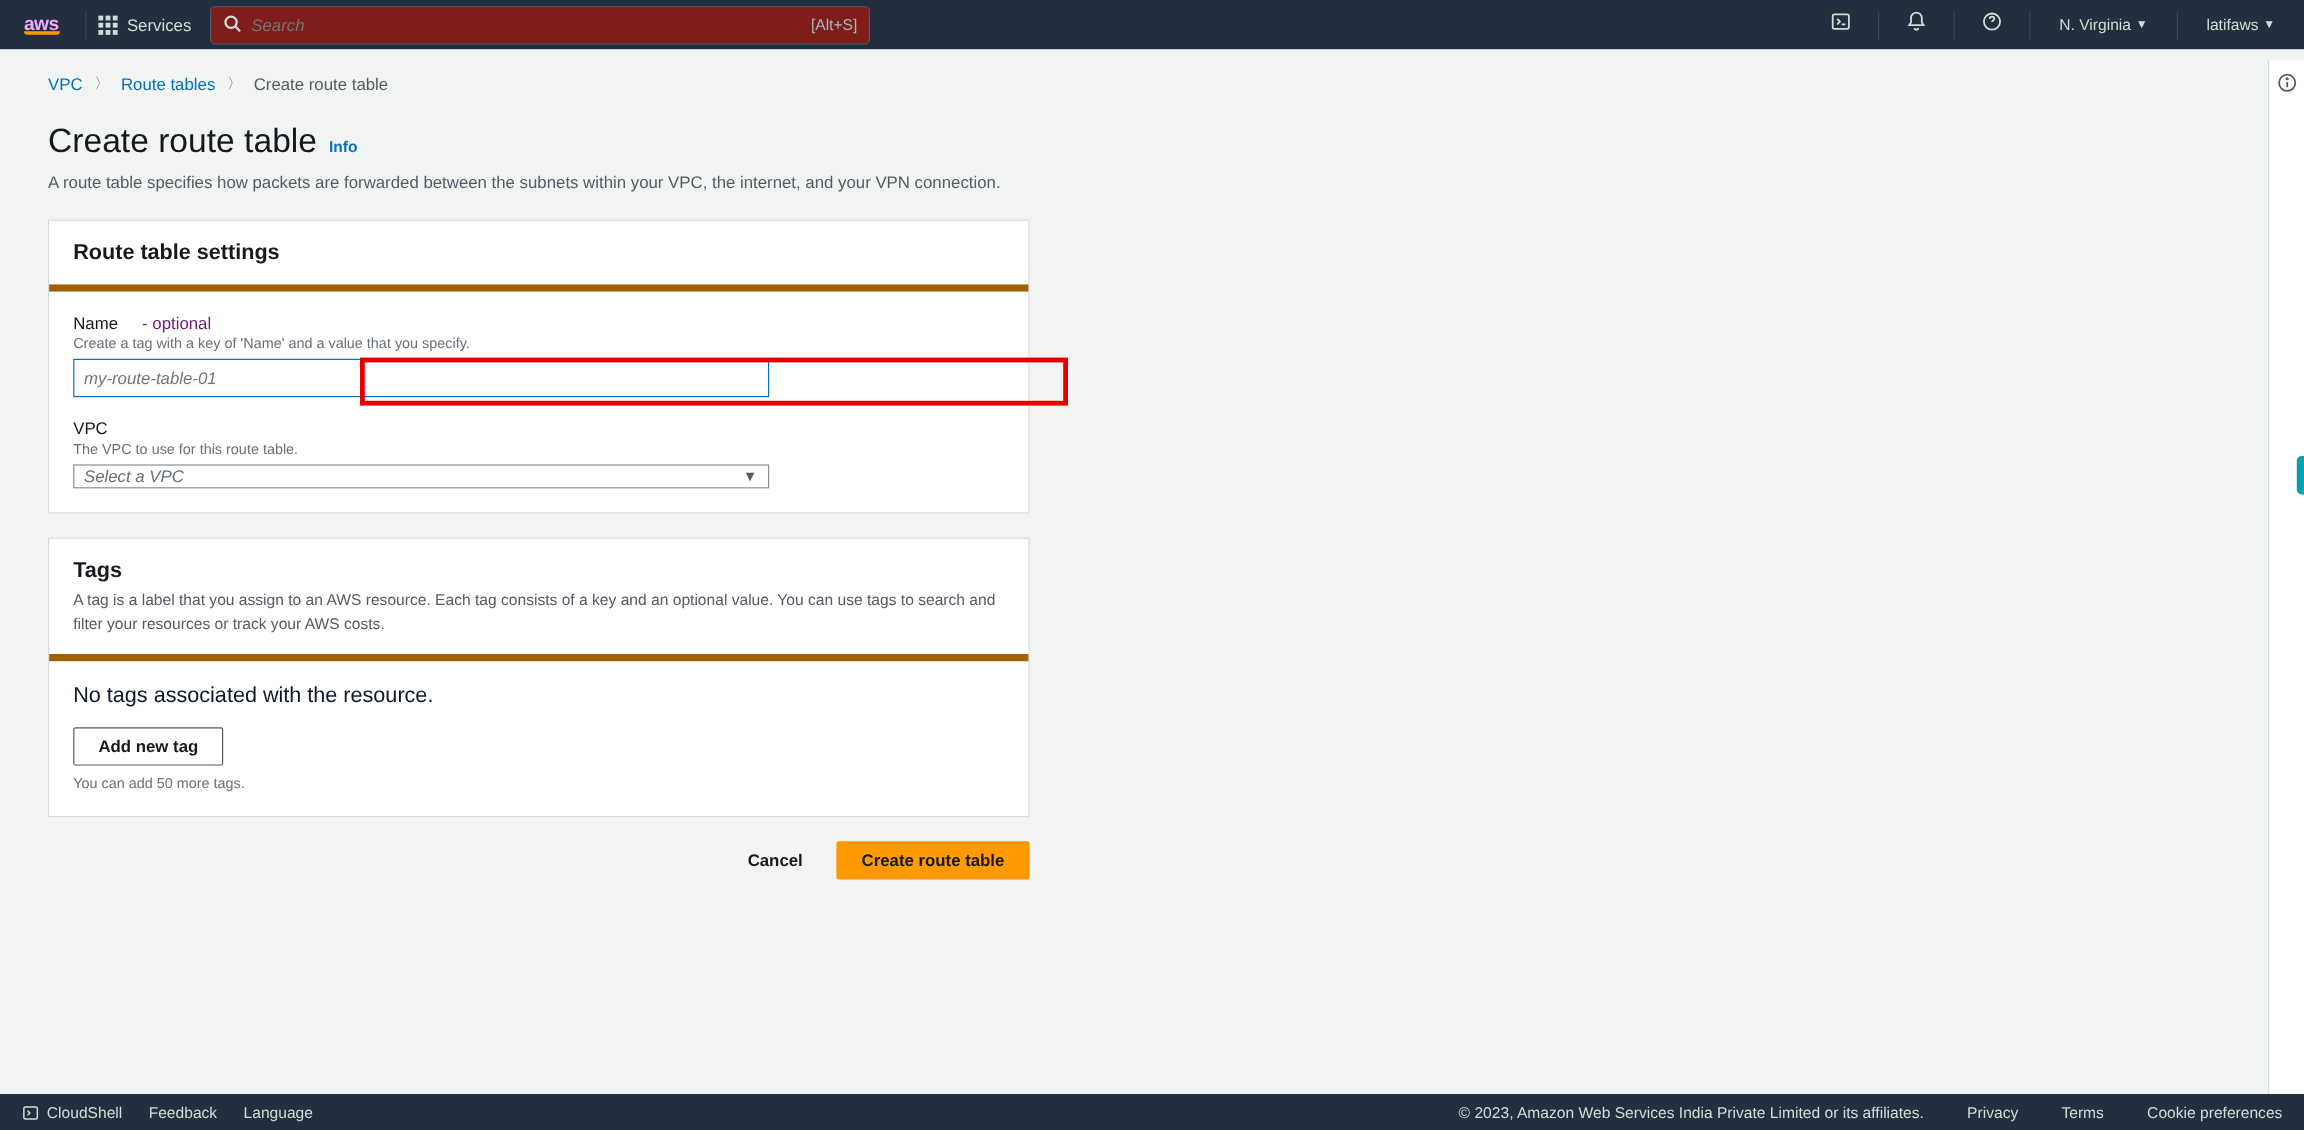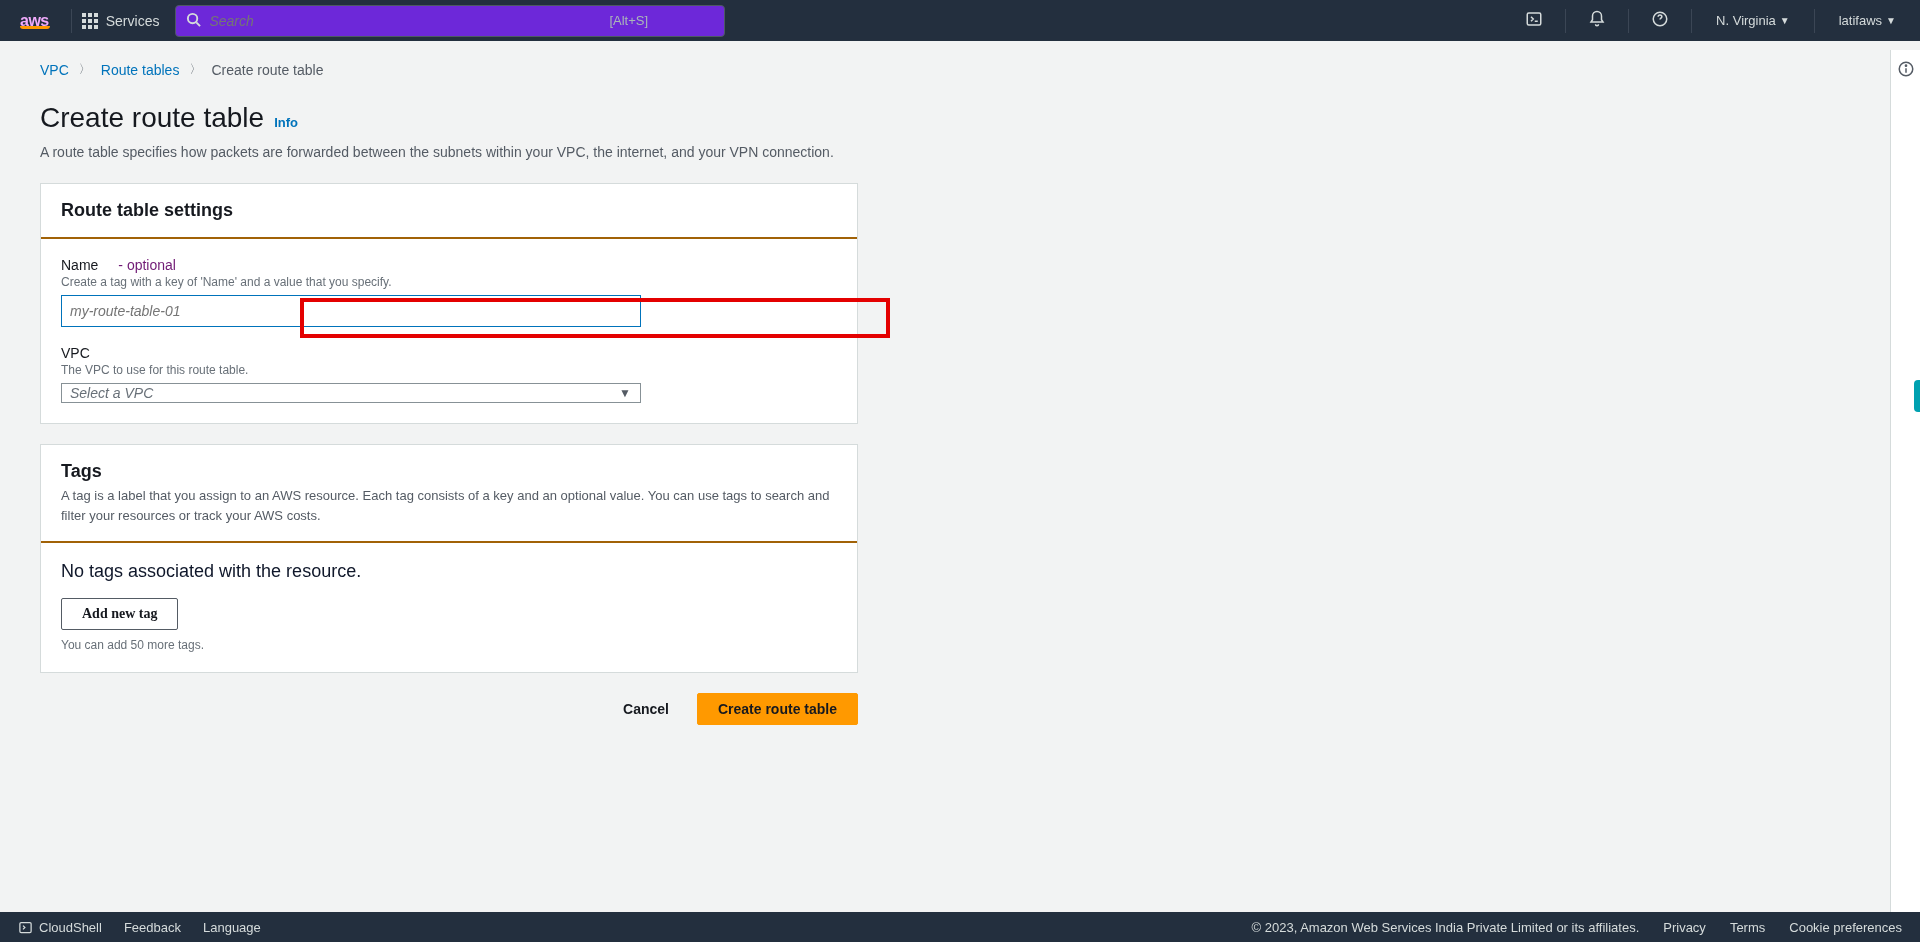--- a/index.html
+++ b/index.html
@@ -3,63 +3,63 @@
 <meta charset="utf-8">
 <style>
 * { margin: 0; padding: 0; box-sizing: border-box; }
 body { font-family: "Amazon Ember", "Helvetica Neue", Arial, sans-serif; font-size: 14px; color: #16191f; background: #f2f3f3; }
 .topbar { background: #232f3e; height: 41px; display: flex; align-items: center; padding: 0 10px; color: #d5dbdb; }
 .aws-logo { color: #f0abfc; font-size: 16px; font-weight: 700; margin: 0 12px 0 10px; letter-spacing: -0.5px; }
 .divider { width: 1px; height: 24px; background: #3b4655; margin: 0 10px; }
 .services-btn { display: flex; align-items: center; gap: 8px; cursor: pointer; font-size: 14px; }
 .grid-icon { display: inline-flex; flex-wrap: wrap; width: 16px; height: 16px; gap: 2px; }
 .grid-icon span { width: 4px; height: 4px; background: #d5dbdb; }
-.searchbox { display: flex; align-items: center; background: #6d28d9; border: 1px solid #4d5964; border-radius: 4px; height: 32px; margin-left: 16px; flex: 0 0 550px; padding: 0 10px; }
+.searchbox { display: flex; align-items: center; background: #7f1d1d; border: 1px solid #4d5964; border-radius: 4px; height: 32px; margin-left: 16px; flex: 0 0 550px; padding: 0 10px; justify-content: space-between; }
 .searchbox .left { display: flex; align-items: center; gap: 8px; }
 .searchbox input { background: transparent; border: none; color: #d5dbdb; font-style: italic; font-size: 14px; outline: none; width: 400px; }
 .searchbox .shortcut { color: #aab7b8; font-size: 13px; }
 .top-right { margin-left: auto; display: flex; align-items: center; }
 .top-icon { padding: 0 12px; cursor: pointer; color: #d5dbdb; font-size: 16px; }
 .top-text-btn { padding: 0 14px; cursor: pointer; font-size: 13px; display: flex; align-items: center; gap: 4px; }
 .caret-down { font-size: 10px; }
 .main { padding: 20px 40px; max-width: 1560px; }
 .breadcrumb { display: flex; align-items: center; gap: 10px; font-size: 14px; margin-bottom: 24px; }
 .breadcrumb a { color: #0073bb; text-decoration: none; }
 .breadcrumb .sep { color: #687078; font-size: 12px; }
 .breadcrumb .current { color: #545b64; }
 .page-title-row { display: flex; align-items: baseline; gap: 10px; margin-bottom: 8px; }
 .page-title { font-size: 28px; font-weight: 400; color: #16191f; }
 .info-link { color: #0073bb; font-size: 13px; font-weight: 700; cursor: pointer; }
 .page-desc { color: #545b64; font-size: 14px; line-height: 1.5; max-width: 820px; margin-bottom: 20px; }
 .panel { background: #fff; border: 1px solid #d5dbdb; border-radius: 0; width: 818px; margin-bottom: 20px; }
-.panel-header { padding: 16px 20px; border-bottom: 2px solid #a16207; }
+.panel-header { padding: 16px 20px; border-bottom: 6px solid #a16207; }
 .panel-header h2 { font-size: 18px; font-weight: 700; color: #16191f; }
 .panel-subdesc { color: #545b64; font-size: 13px; margin-top: 4px; line-height: 1.5; }
 .panel-body { padding: 18px 20px 20px; }
 .field { margin-bottom: 18px; }
 .field:last-child { margin-bottom: 0; }
 .field-label { font-size: 14px; color: #16191f; display: flex; gap: 20px; }
 .field-optional { color: #701a75; }
 .field-hint { font-size: 12px; color: #687078; margin-top: 2px; margin-bottom: 6px; }
 .text-input { width: 580px; height: 32px; border: 1px solid #0073bb; padding: 4px 8px; font-size: 14px; font-style: italic; color: #687078; outline: none; }
 .select-wrap { position: relative; width: 580px; }
 .select-input { width: 100%; height: 20px; border: 1px solid #879196; padding: 4px 28px 4px 8px; font-size: 14px; font-style: italic; color: #687078; background: #fff; cursor: pointer; display: flex; align-items: center; }
 .select-caret { position: absolute; right: 10px; top: 50%; transform: translateY(-50%); color: #545b64; pointer-events: none; font-size: 12px; }
 .no-tags { color: #0f172a; font-size: 18px; margin-bottom: 16px; }
 .btn { display: inline-flex; align-items: center; justify-content: center; height: 32px; padding: 0 20px; font-size: 14px; font-weight: 700; border-radius: 2px; cursor: pointer; border: 1px solid transparent; }
-.btn-normal { background: #fff; border-color: #545b64; color: #16191f; font-family: Liberation Serif, serif; }
+.btn-normal { background: #fff; border-color: #545b64; color: #16191f; }
 .btn-link { background: transparent; border: none; color: #16191f; font-weight: 700; }
 .btn-primary { background: #ff9900; border-color: #ff9900; color: #16191f; }
 .tag-hint { font-size: 12px; color: #687078; margin-top: 8px; }
 .actions { width: 818px; display: flex; justify-content: flex-end; gap: 8px; margin-top: 4px; }
 .red-annot { position: absolute; border: 4px solid #e40000; pointer-events: none; }
 .bottombar { position: fixed; bottom: 0; left: 0; right: 0; background: #232f3e; height: 30px; display: flex; align-items: center; padding: 0 18px; color: #d5dbdb; font-size: 13px; }
 .bottom-left { display: flex; align-items: center; gap: 22px; }
 .bottom-left .item { display: flex; align-items: center; gap: 6px; cursor: pointer; }
-.bottom-right { margin-left: auto; display: flex; align-items: center; gap: 24px; }
+.bottom-right { margin-left: auto; display: flex; align-items: center; gap: 36px; }
 .bottom-right .copy { color: #d5dbdb; }
 .bottom-right a { color: #d5dbdb; text-decoration: none; cursor: pointer; }
 .info-side { position: fixed; right: 0; top: 50px; color: #545b64; font-size: 18px; border-left: 1px solid #d5dbdb; height: calc(100% - 80px); width: 30px; display: flex; justify-content: center; padding-top: 10px; background: #fff; }
 .teal-tab { position: fixed; right: 0; top: 380px; width: 6px; height: 32px; background: #00a1b0; border-radius: 4px 0 0 4px; }
 .content-wrap { position: relative; }
 </style>
 </head>
 <body>
 
 <div class="topbar">

